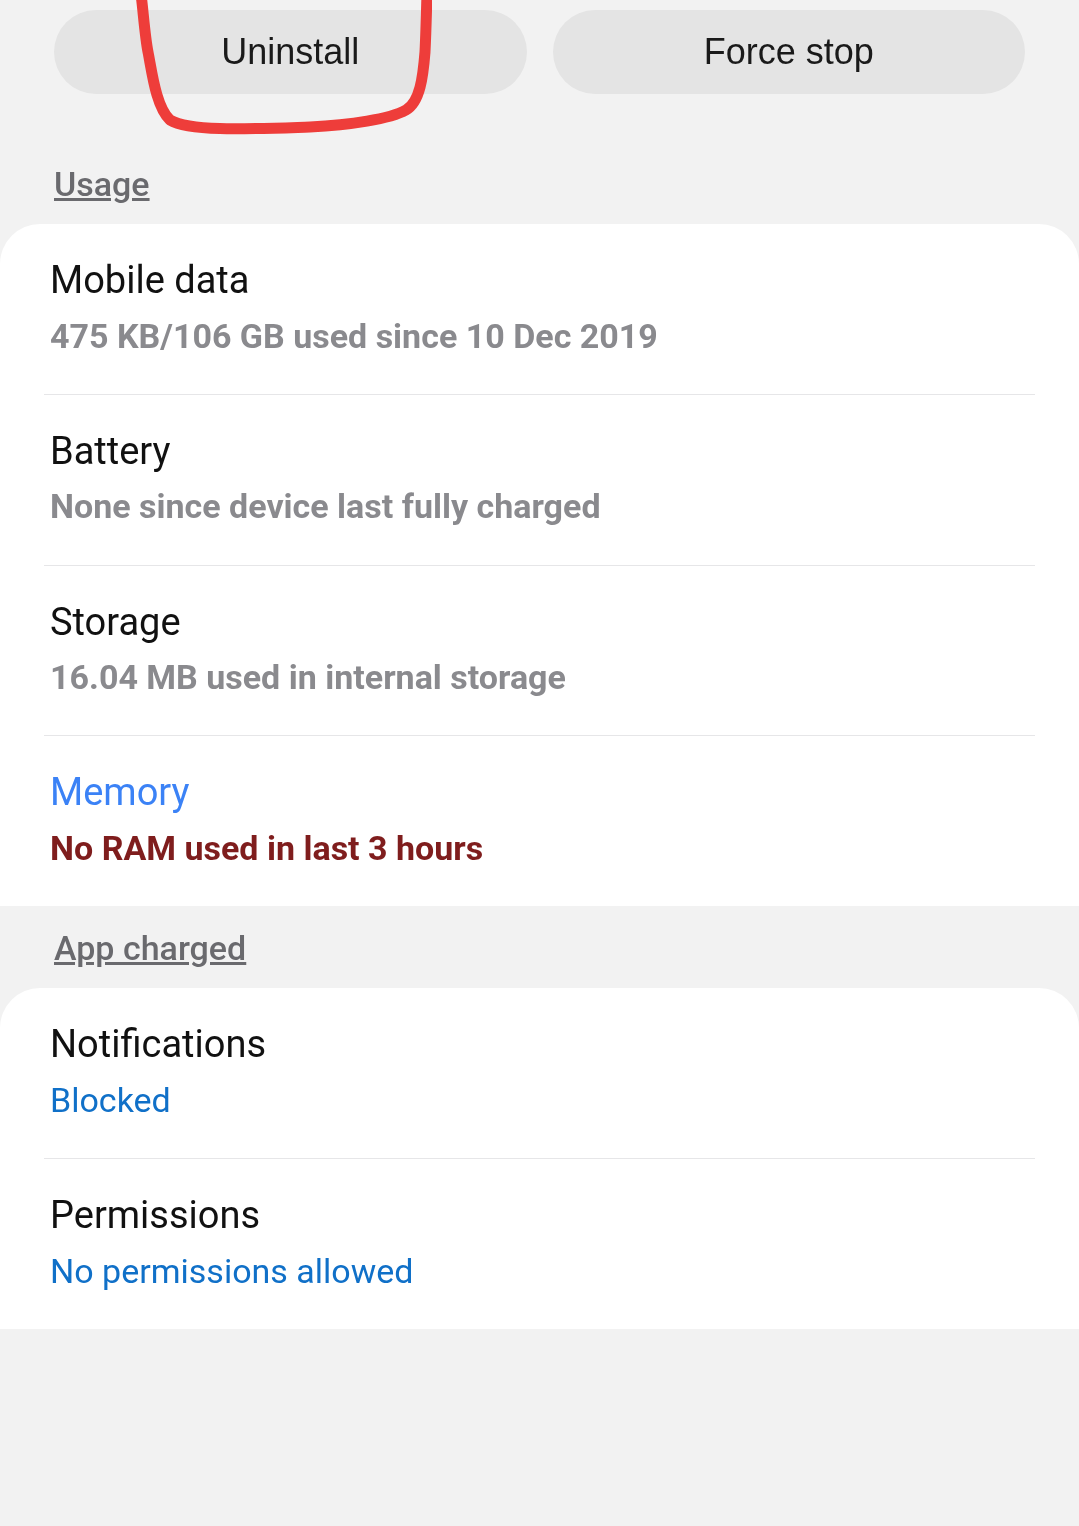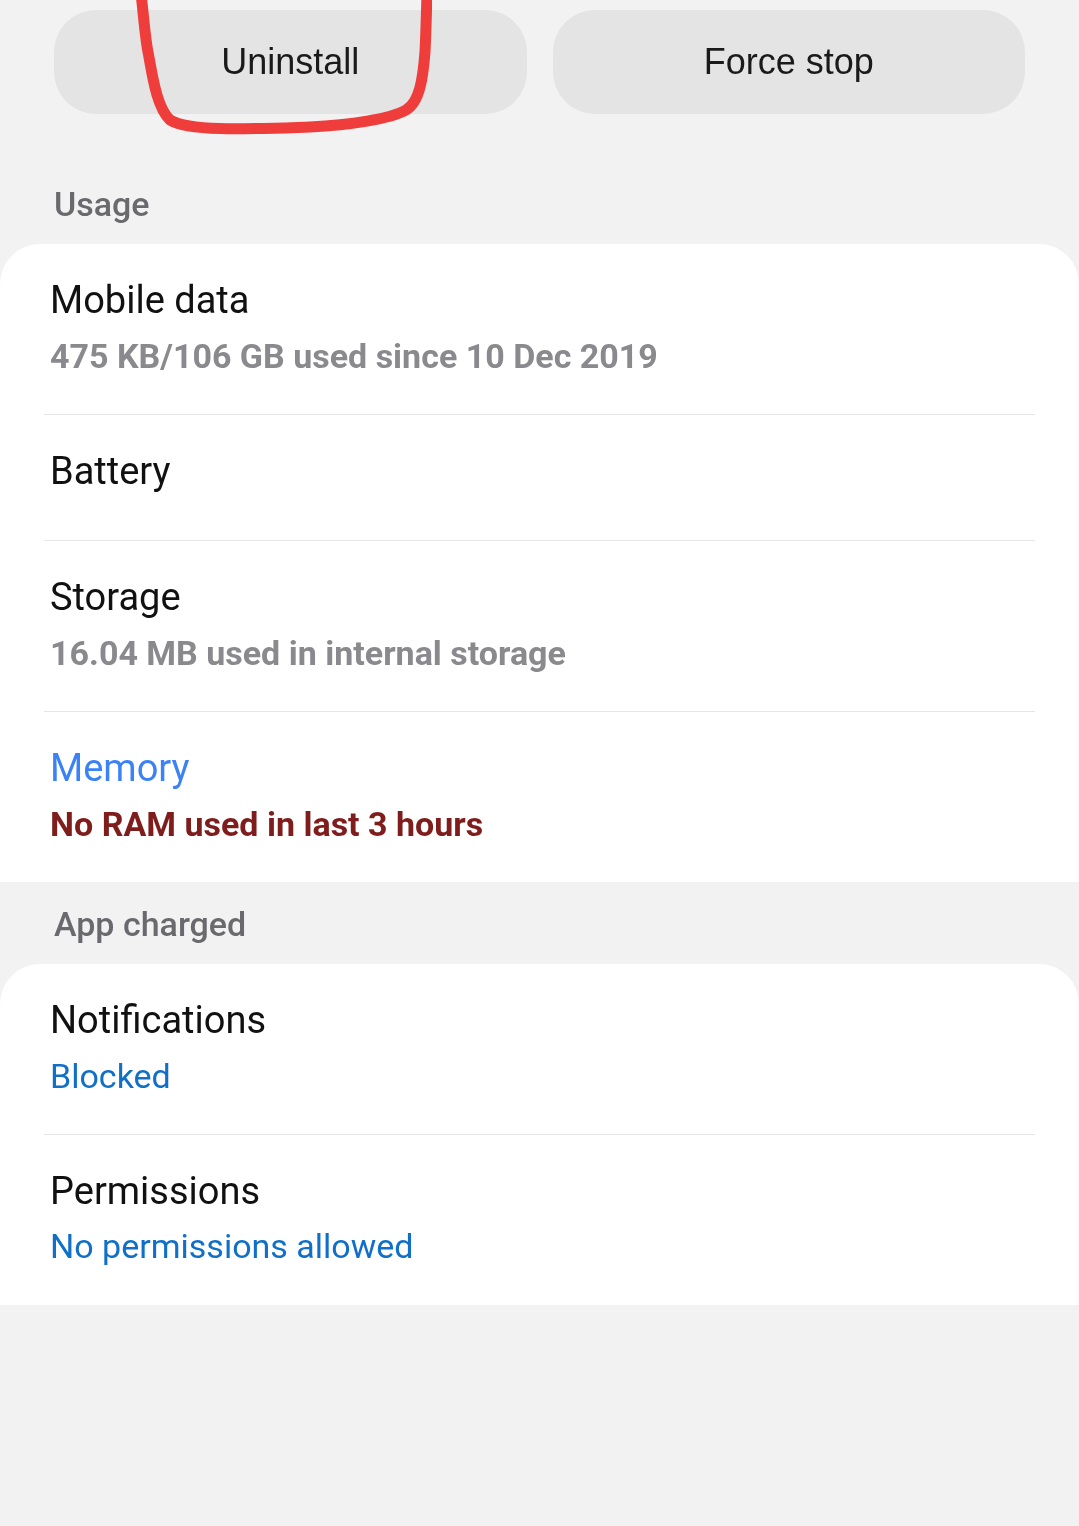--- a/index.html
+++ b/index.html
@@ -13,21 +13,21 @@
     }
     .button-row {
       display: flex;
       gap: 26px;
       padding: 0 54px;
       padding-top: 10px;
       margin-bottom: 70px;
     }
     .action-button {
       flex: 1;
-      height: 104px;
+      height: 84px;
       background: #e4e4e4;
       border: none;
       border-radius: 42px;
       font-size: 36px;
       color: #1a1a1a;
       font-weight: 400;
       cursor: pointer;
       display: flex;
       align-items: center;
       justify-content: center;
@@ -38,20 +38,21 @@
       top: -8px;
       left: 130px;
       width: 302px;
       height: 150px;
     }
     .section-header {
       padding: 0 54px 20px 54px;
       font-size: 34px;
       color: #6a6a6e;
       font-weight: 500;
+      text-decoration: underline;
     }
     .card {
       background: #fff;
       border-radius: 40px 40px 0 0;
       margin: 0;
     }
     .card:last-child {
       border-radius: 40px 40px 0 0;
     }
     .row {
@@ -111,20 +112,21 @@
 <div class="section-header">Usage</div>
 
 <div class="card">
   <div class="row">
     <div class="row-title">Mobile data</div>
     <div class="row-subtitle">475 KB/106 GB used since 10 Dec 2019</div>
   </div>
   <div class="divider"></div>
   <div class="row">
     <div class="row-title">Battery</div>
+    <div class="row-subtitle">None since device last fully charged</div>
   </div>
   <div class="divider"></div>
   <div class="row">
     <div class="row-title">Storage</div>
     <div class="row-subtitle">16.04 MB used in internal storage</div>
   </div>
   <div class="divider"></div>
   <div class="row row-disabled">
     <div class="row-title">Memory</div>
     <div class="row-subtitle">No RAM used in last 3 hours</div>

